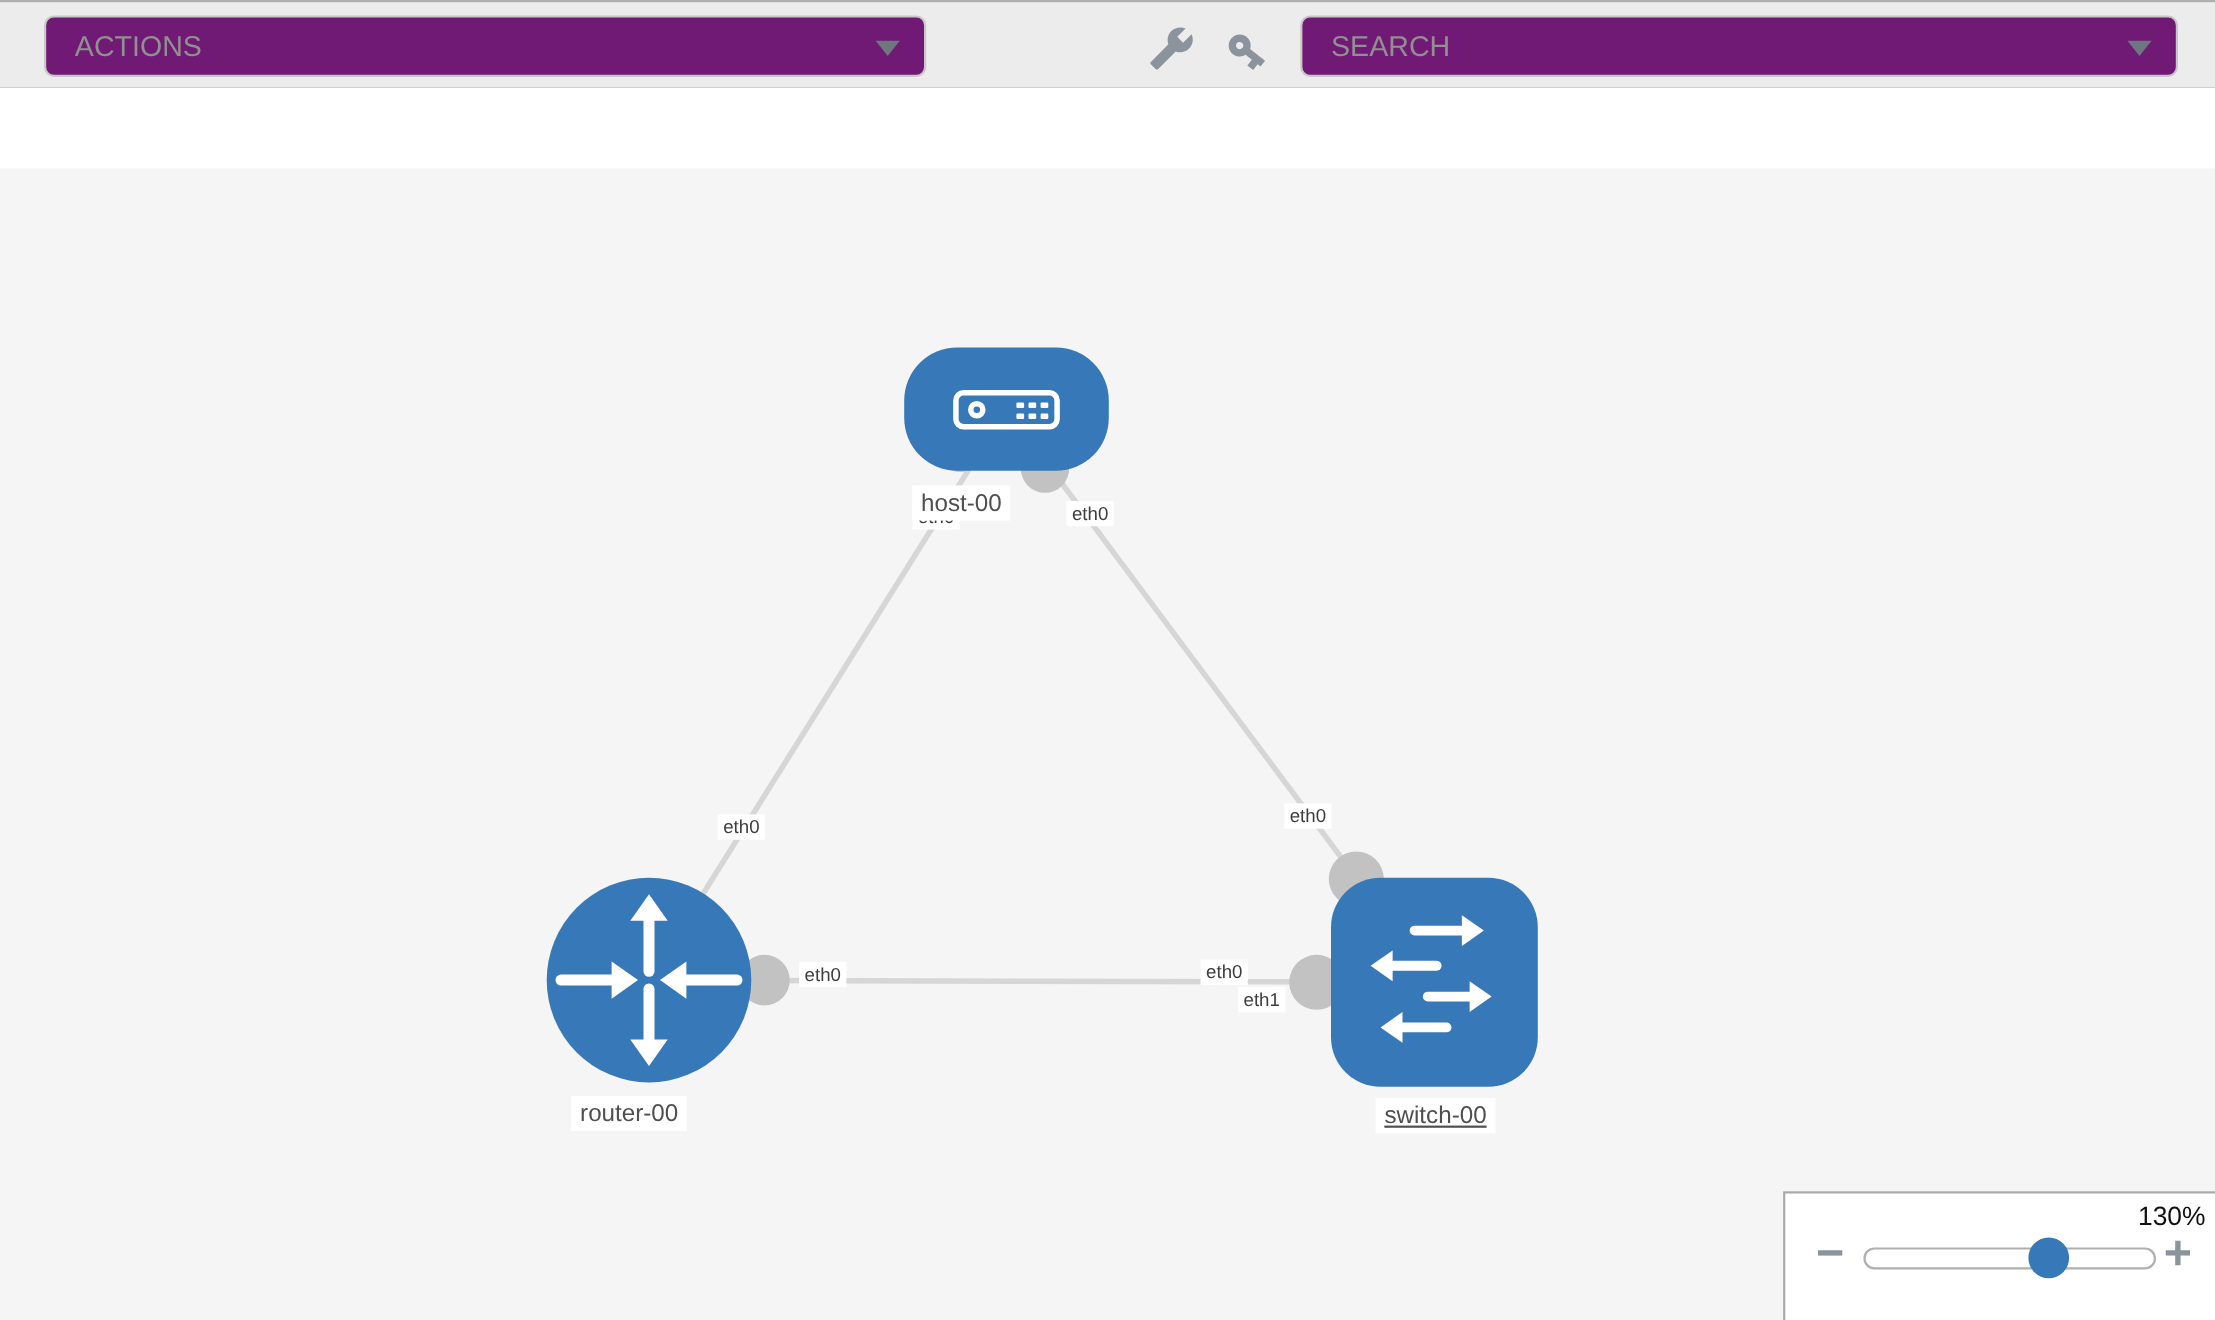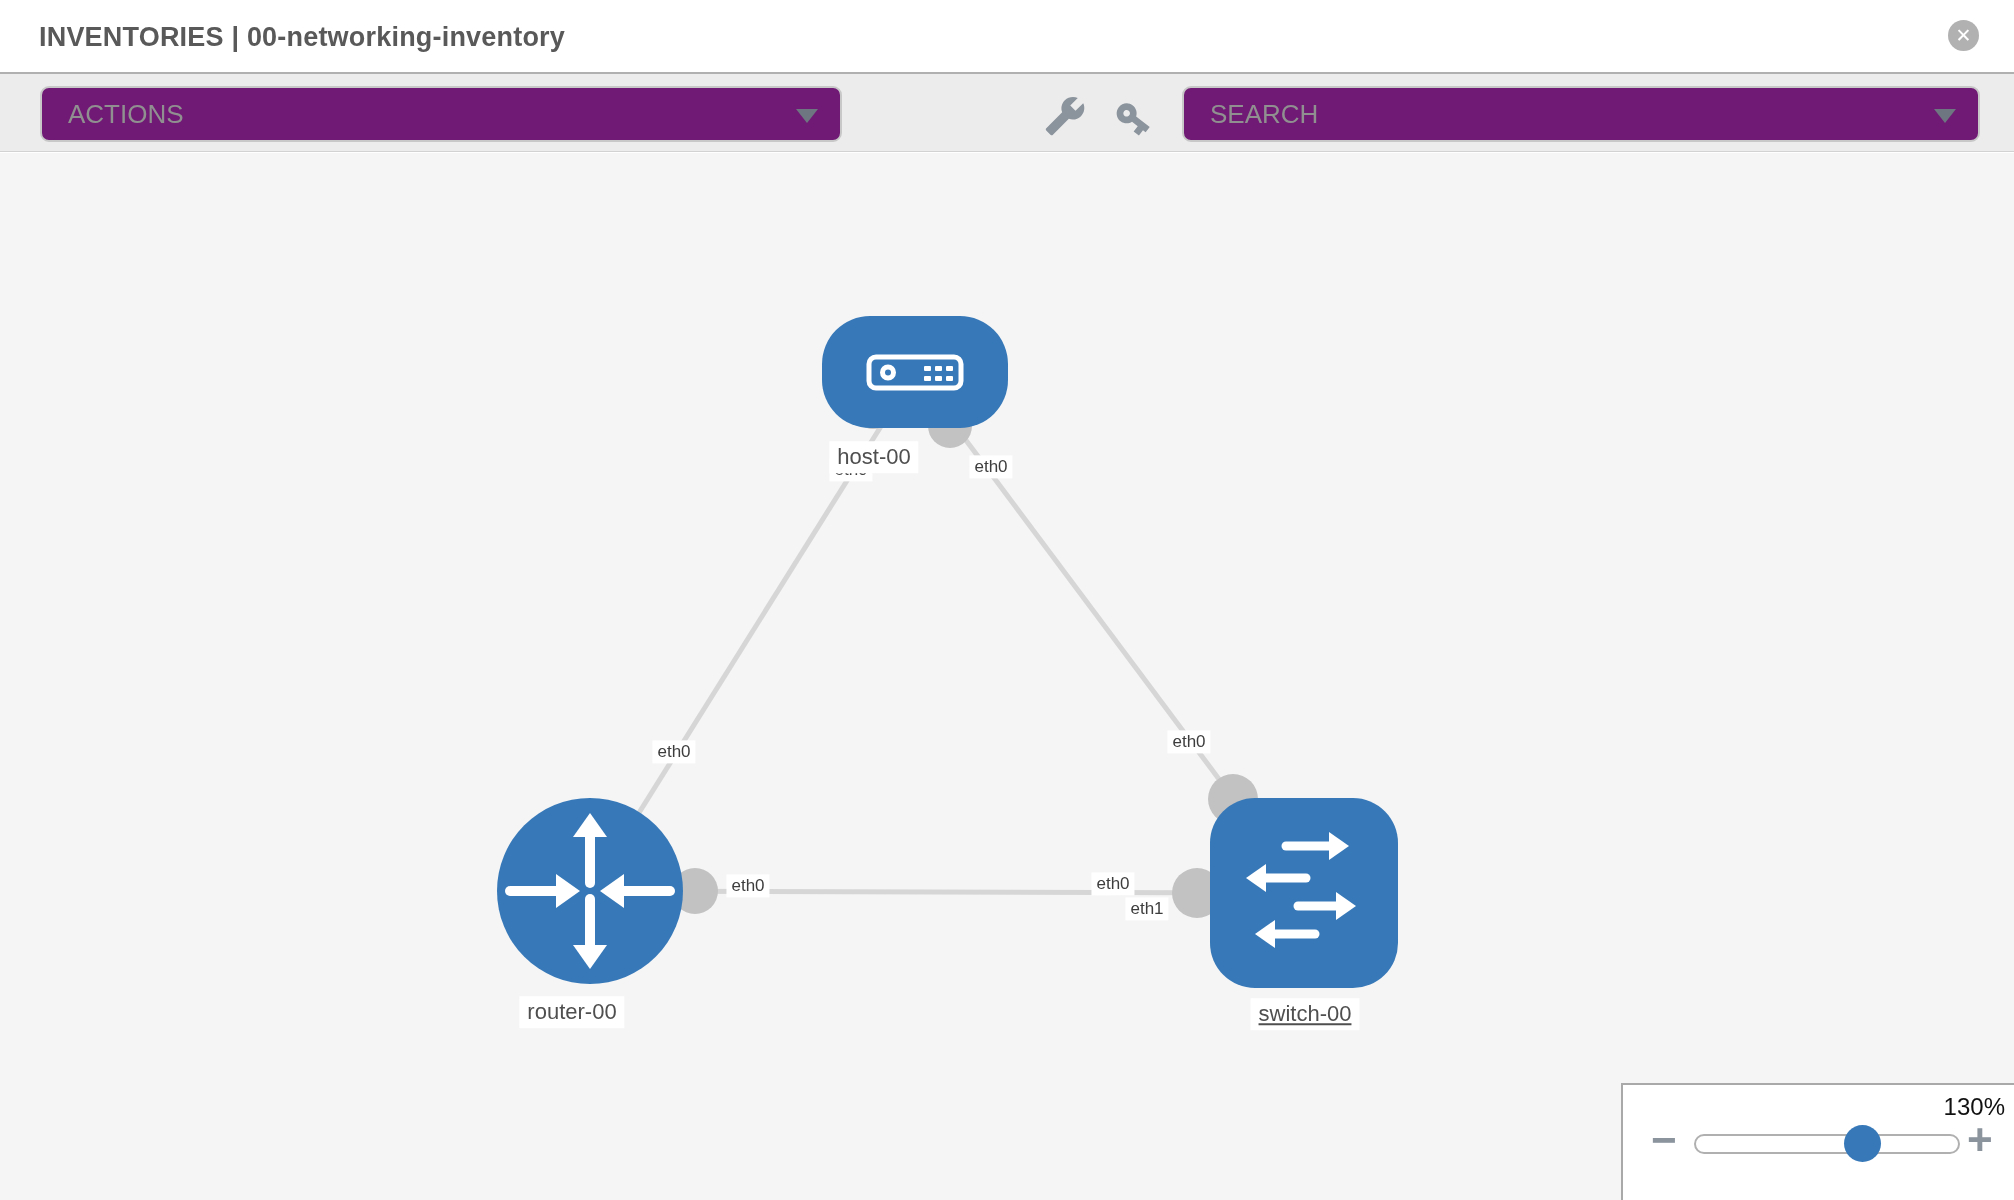--- a/index.html
+++ b/index.html
@@ -44,26 +44,20 @@
   .zoom-plus{left:344px;}
   .zoom-track{position:absolute;left:71px;top:49px;width:266px;height:20px;background:#ffffff;
     border:2px solid #b0b0b0;border-radius:12px;box-sizing:border-box;cursor:pointer;}
   .zoom-handle{position:absolute;top:-11px;width:37px;height:37px;border-radius:50%;cursor:grab;}
 </style>
 </head>
 <body>
 
 <div class="page">
 
-  <header class="hdr">
-    <h1>INVENTORIES | 00-networking-inventory</h1>
-    <div class="close-btn">
-      <span>✕</span>
-    </div>
-  </header>
 
   <div class="toolbar">
     <div class="select sel-actions">
       <span class="txt">ACTIONS</span>
       <span class="caret"></span>
     </div>
 
     <span class="ticon ticon-wrench">
       <svg width="42" height="42" viewBox="0 0 24 24">
           <path fill="#8b939c" d="M22.7 19l-9.1-9.1c.9-2.3.4-5-1.5-6.9-2-2-5-2.4-7.4-1.3L9 6 6 9 1.6 4.7C.4 7.1.9 10.1 2.9 12.1c1.9 1.9 4.6 2.4 6.9 1.5l9.1 9.1c.4.4 1 .4 1.4 0l2.3-2.3c.5-.4.5-1.1.1-1.4z"></path>

